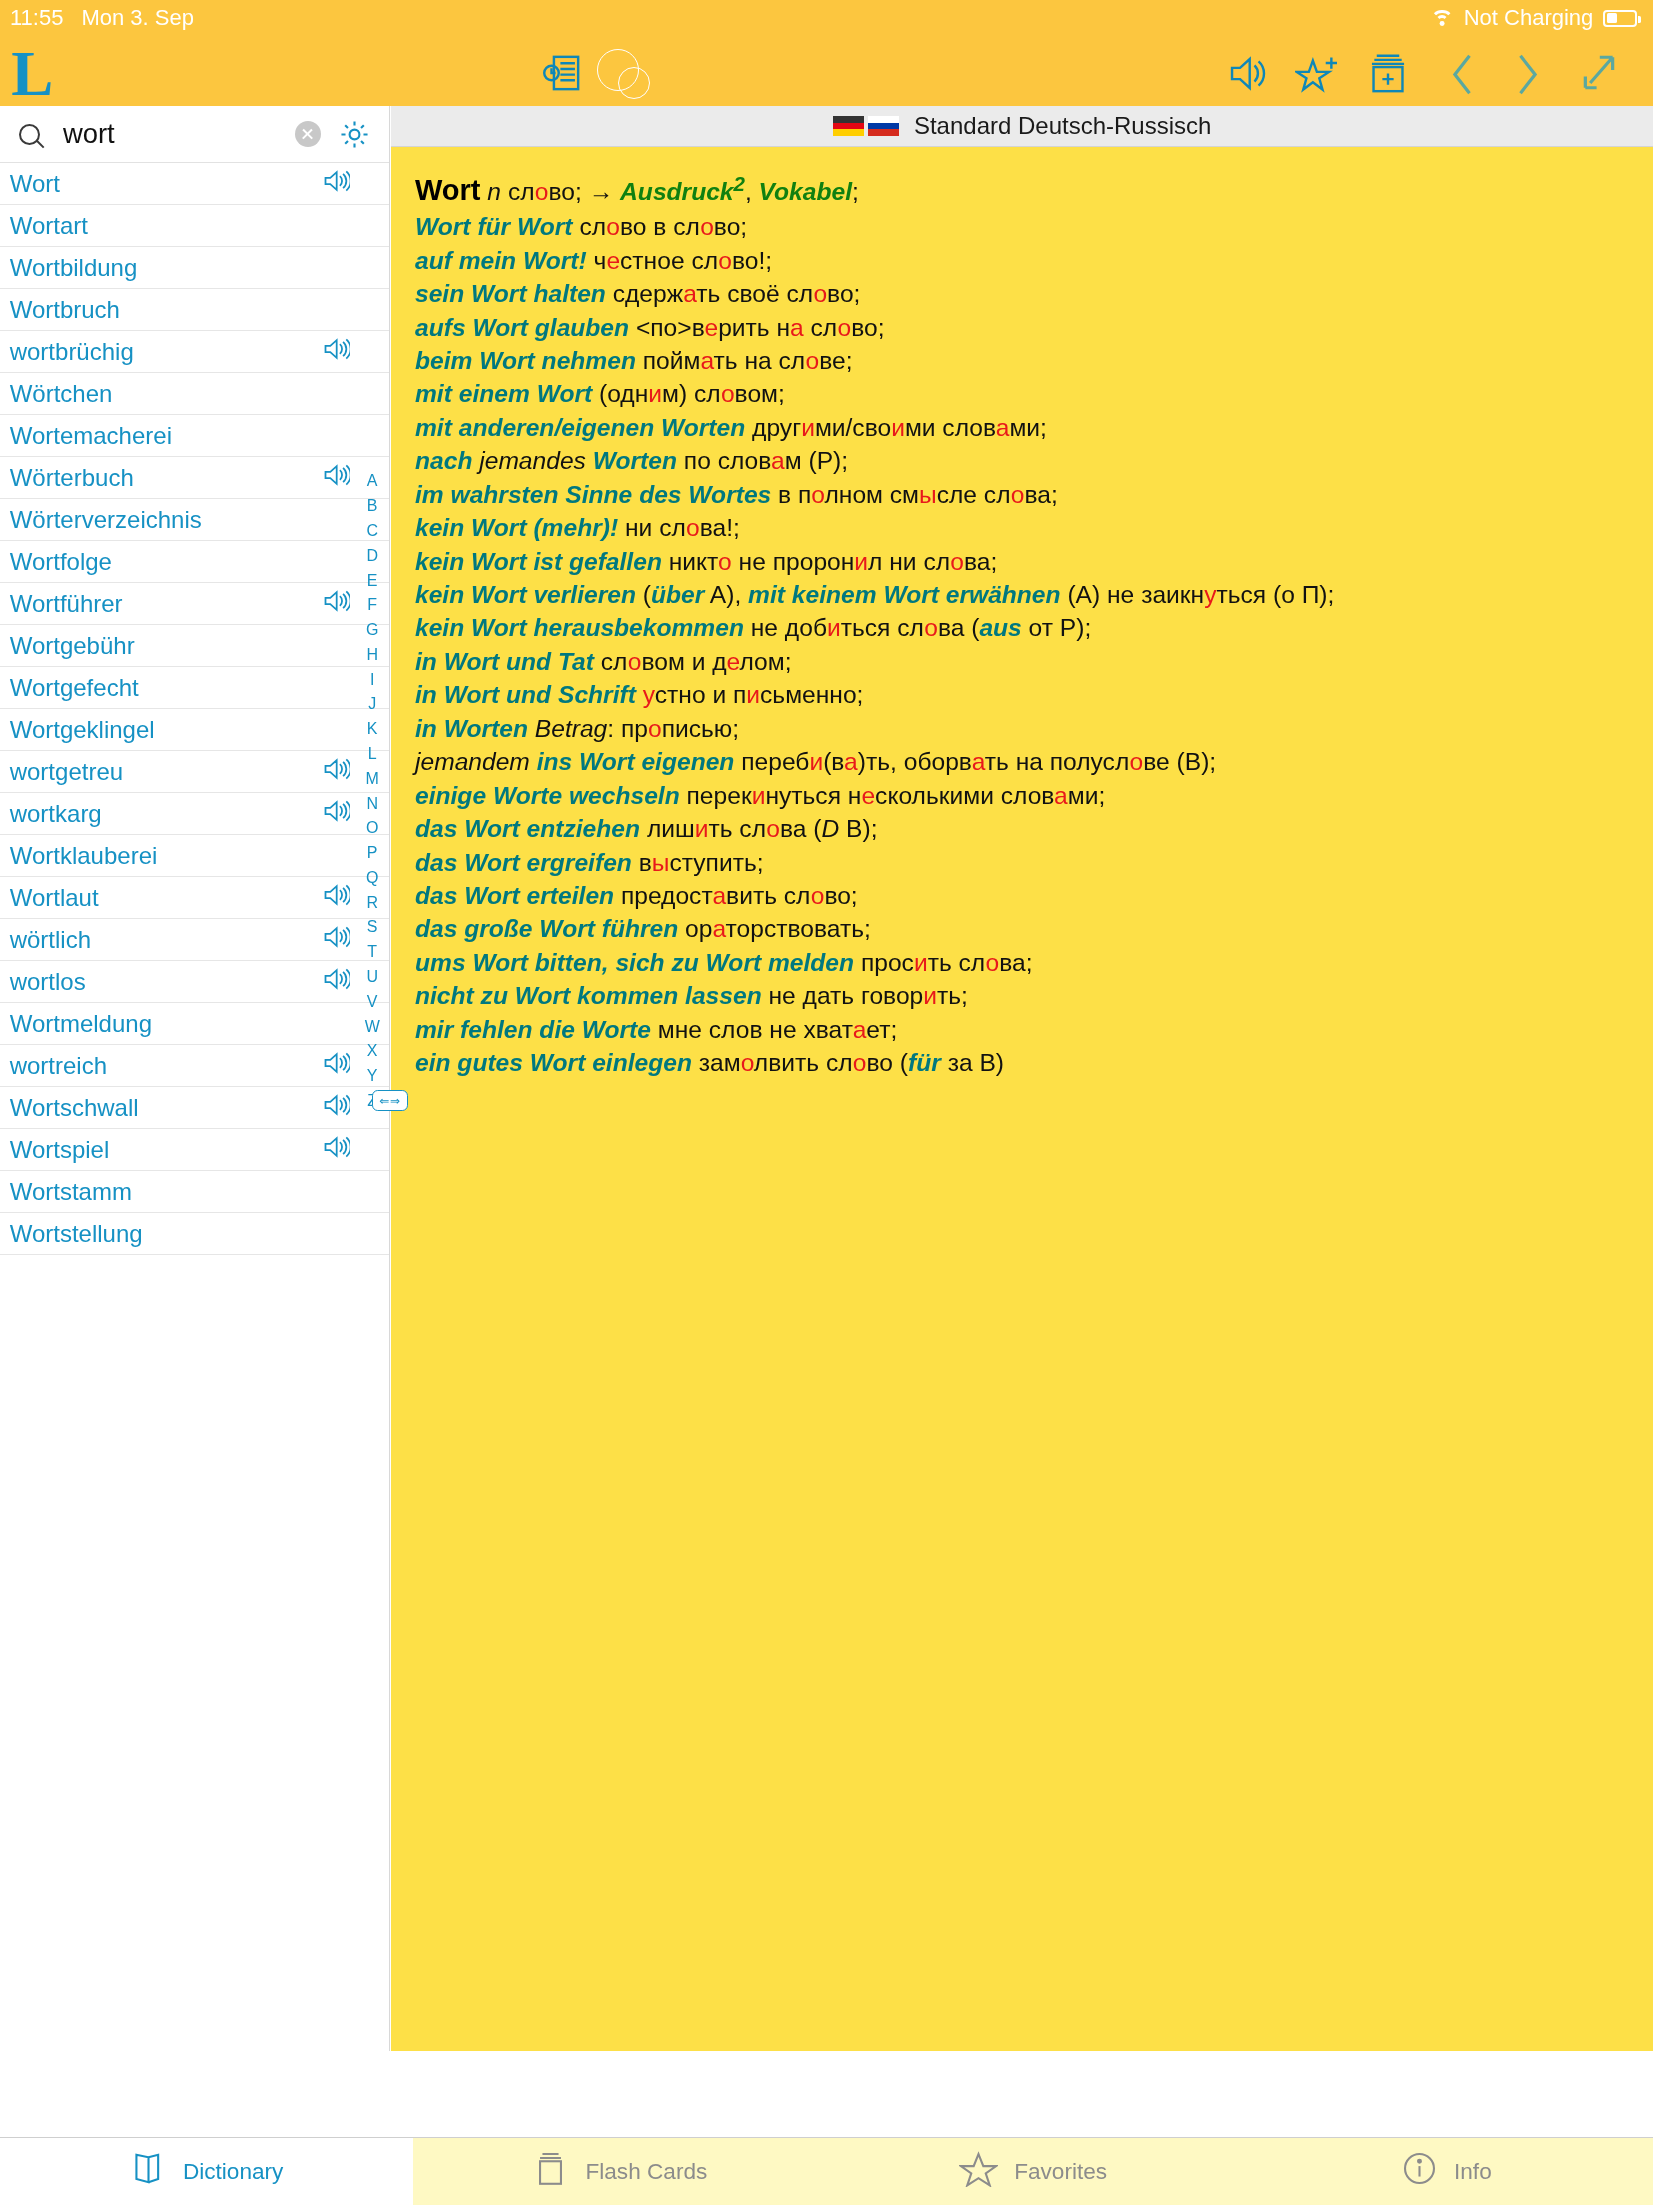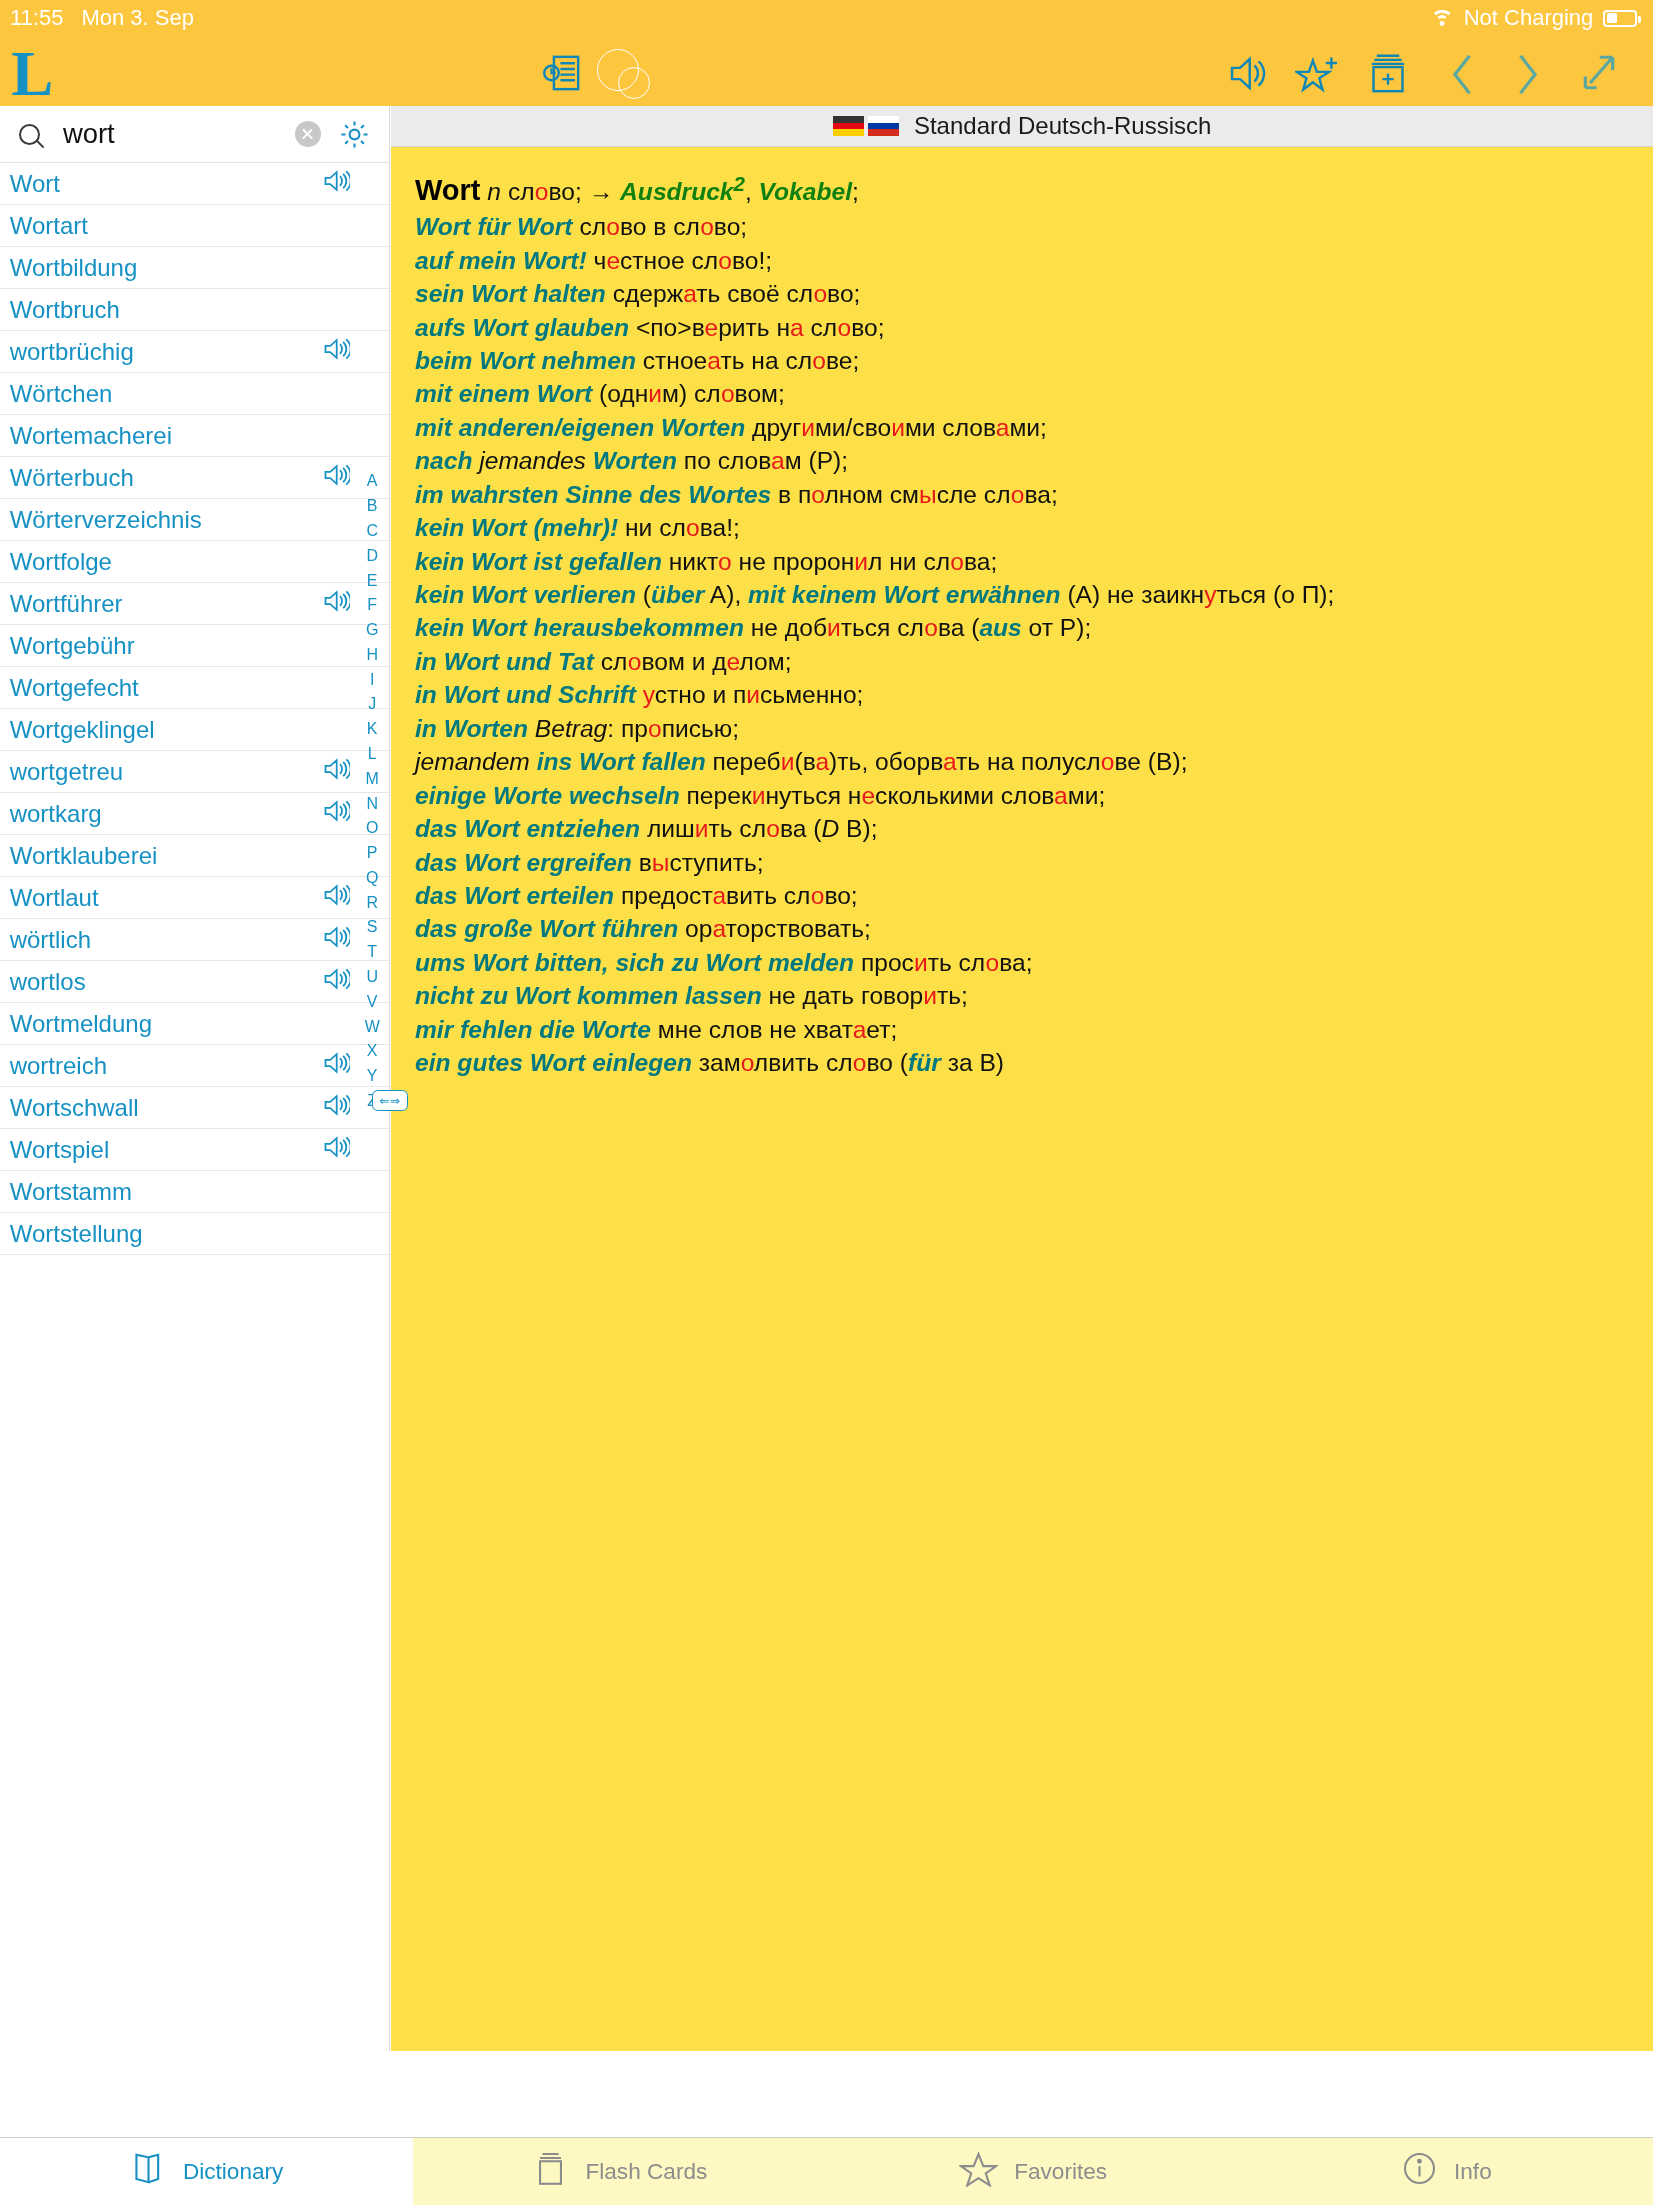--- a/index.html
+++ b/index.html
@@ -444,33 +444,33 @@
       </span>
       <span>Standard Deutsch-Russisch</span>
     </div>
 
     <div class="entry" id="entrybody">
         <p><span class="hw">Wort</span><span class="ru"> </span><span class="gram">n</span><span class="ru"> </span><span class="ru">сл</span><span class="st">о</span><span class="ru">во; </span><span class="ru">→ </span><span class="xref">Ausdruck</span><sup class="xref">2</sup><span class="ru">, </span><span class="xref">Vokabel</span><span class="ru">;</span></p>
         <p><span class="de">Wort für Wort</span><span class="ru"> </span><span class="ru">сл</span><span class="st">о</span><span class="ru">во в сл</span><span class="st">о</span><span class="ru">во;</span></p>
         <p><span class="de">auf mein Wort!</span><span class="ru"> </span><span class="ru">ч</span><span class="st">е</span><span class="ru">стное сл</span><span class="st">о</span><span class="ru">во!;</span></p>
         <p><span class="de">sein Wort halten</span><span class="ru"> </span><span class="ru">сдерж</span><span class="st">а</span><span class="ru">ть своё сл</span><span class="st">о</span><span class="ru">во;</span></p>
         <p><span class="de">aufs Wort glauben</span><span class="ru"> </span><span class="ru">&lt;по&gt;в</span><span class="st">е</span><span class="ru">рить н</span><span class="st">а</span><span class="ru"> сл</span><span class="st">о</span><span class="ru">во;</span></p>
-        <p><span class="de">beim Wort nehmen</span><span class="ru"> </span><span class="ru">стное</span><span class="st">а</span><span class="ru">ть на сл</span><span class="st">о</span><span class="ru">ве;</span></p>
+        <p><span class="de">beim Wort nehmen</span><span class="ru"> </span><span class="ru">пойм</span><span class="st">а</span><span class="ru">ть на сл</span><span class="st">о</span><span class="ru">ве;</span></p>
         <p><span class="de">mit einem Wort</span><span class="ru"> </span><span class="ru">(одн</span><span class="st">и</span><span class="ru">м) сл</span><span class="st">о</span><span class="ru">вом;</span></p>
         <p><span class="de">mit anderen/eigenen Worten</span><span class="ru"> </span><span class="ru">друг</span><span class="st">и</span><span class="ru">ми/сво</span><span class="st">и</span><span class="ru">ми слов</span><span class="st">а</span><span class="ru">ми;</span></p>
         <p><span class="de">nach </span><span class="gram">jemandes</span><span class="ru"> </span><span class="de">Worten</span><span class="ru"> </span><span class="ru">по слов</span><span class="st">а</span><span class="ru">м (Р);</span></p>
         <p><span class="de">im wahrsten Sinne des Wortes</span><span class="ru"> </span><span class="ru">в п</span><span class="st">о</span><span class="ru">лном см</span><span class="st">ы</span><span class="ru">сле сл</span><span class="st">о</span><span class="ru">ва;</span></p>
         <p><span class="de">kein Wort (mehr)!</span><span class="ru"> </span><span class="ru">ни сл</span><span class="st">о</span><span class="ru">ва!;</span></p>
         <p><span class="de">kein Wort ist gefallen</span><span class="ru"> </span><span class="ru">никт</span><span class="st">о</span><span class="ru"> не пророн</span><span class="st">и</span><span class="ru">л ни сл</span><span class="st">о</span><span class="ru">ва;</span></p>
         <p><span class="de">kein Wort verlieren</span><span class="ru"> (</span><span class="de">über</span><span class="ru"> A), </span><span class="de">mit keinem Wort erwähnen</span><span class="ru"> </span><span class="ru">(A) не заикн</span><span class="st">у</span><span class="ru">ться (о П);</span></p>
         <p><span class="de">kein Wort herausbekommen</span><span class="ru"> </span><span class="ru">не доб</span><span class="st">и</span><span class="ru">ться сл</span><span class="st">о</span><span class="ru">ва (</span><span class="de">aus</span><span class="ru"> от Р);</span></p>
         <p><span class="de">in Wort und Tat</span><span class="ru"> </span><span class="ru">сл</span><span class="st">о</span><span class="ru">вом и д</span><span class="st">е</span><span class="ru">лом;</span></p>
         <p><span class="de">in Wort und Schrift</span><span class="ru"> </span><span class="st">у</span><span class="ru">стно и п</span><span class="st">и</span><span class="ru">сьменно;</span></p>
         <p><span class="de">in Worten</span><span class="ru"> </span><span class="gram">Betrag</span><span class="ru">: пр</span><span class="st">о</span><span class="ru">писью;</span></p>
-        <p><span class="gram">jemandem</span><span class="ru"> </span><span class="de">ins Wort fallen</span><span class="ru"> </span><span class="ru">переб</span><span class="st">и</span><span class="ru">(в</span><span class="st">а</span><span class="ru">)ть, оборв</span><span class="st">а</span><span class="ru">ть на полусл</span><span class="st">о</span><span class="ru">ве (В);</span></p>
+        <p><span class="gram">jemandem</span><span class="ru"> </span><span class="de">ins Wort eigenen</span><span class="ru"> </span><span class="ru">переб</span><span class="st">и</span><span class="ru">(в</span><span class="st">а</span><span class="ru">)ть, оборв</span><span class="st">а</span><span class="ru">ть на полусл</span><span class="st">о</span><span class="ru">ве (В);</span></p>
         <p><span class="de">einige Worte wechseln</span><span class="ru"> </span><span class="ru">перек</span><span class="st">и</span><span class="ru">нуться н</span><span class="st">е</span><span class="ru">сколькими слов</span><span class="st">а</span><span class="ru">ми;</span></p>
         <p><span class="de">das Wort entziehen</span><span class="ru"> </span><span class="ru">лиш</span><span class="st">и</span><span class="ru">ть сл</span><span class="st">о</span><span class="ru">ва (</span><span class="gram">D</span><span class="ru"> В);</span></p>
         <p><span class="de">das Wort ergreifen</span><span class="ru"> </span><span class="ru">в</span><span class="st">ы</span><span class="ru">ступить;</span></p>
         <p><span class="de">das Wort erteilen</span><span class="ru"> </span><span class="ru">предост</span><span class="st">а</span><span class="ru">вить сл</span><span class="st">о</span><span class="ru">во;</span></p>
         <p><span class="de">das große Wort führen</span><span class="ru"> </span><span class="ru">ор</span><span class="st">а</span><span class="ru">торствовать;</span></p>
         <p><span class="de">ums Wort bitten, sich zu Wort melden</span><span class="ru"> </span><span class="ru">прос</span><span class="st">и</span><span class="ru">ть сл</span><span class="st">о</span><span class="ru">ва;</span></p>
         <p><span class="de">nicht zu Wort kommen lassen</span><span class="ru"> </span><span class="ru">не дать говор</span><span class="st">и</span><span class="ru">ть;</span></p>
         <p><span class="de">mir fehlen die Worte</span><span class="ru"> </span><span class="ru">мне слов не хват</span><span class="st">а</span><span class="ru">ет;</span></p>
         <p><span class="de">ein gutes Wort einlegen</span><span class="ru"> </span><span class="ru">зам</span><span class="st">о</span><span class="ru">лвить сл</span><span class="st">о</span><span class="ru">во (</span><span class="de">für</span><span class="ru"> за В)</span></p>
       </div>

